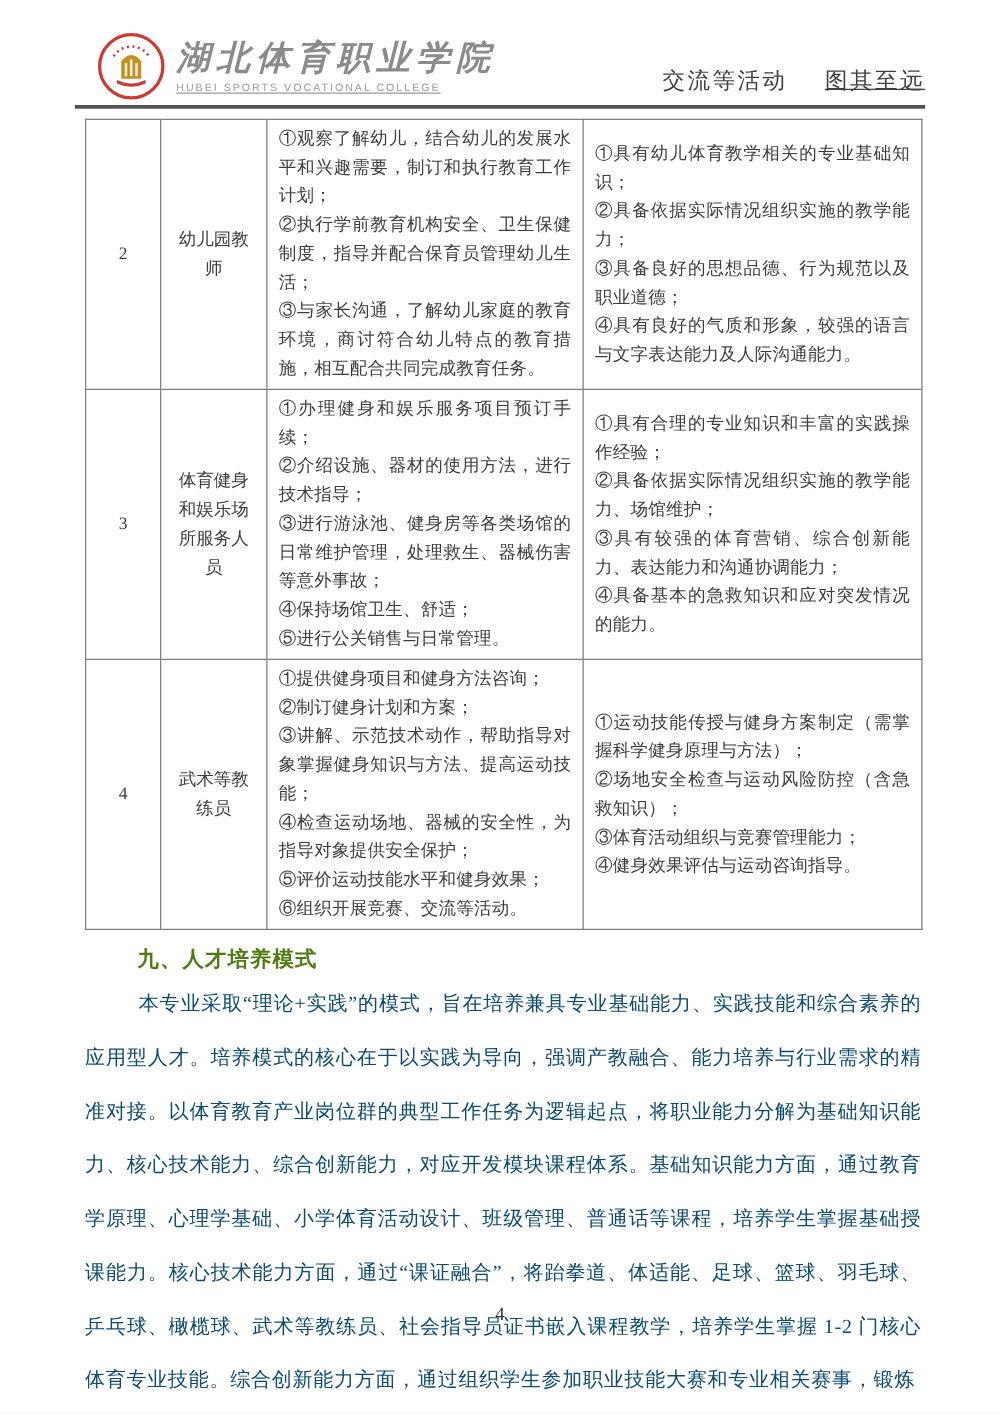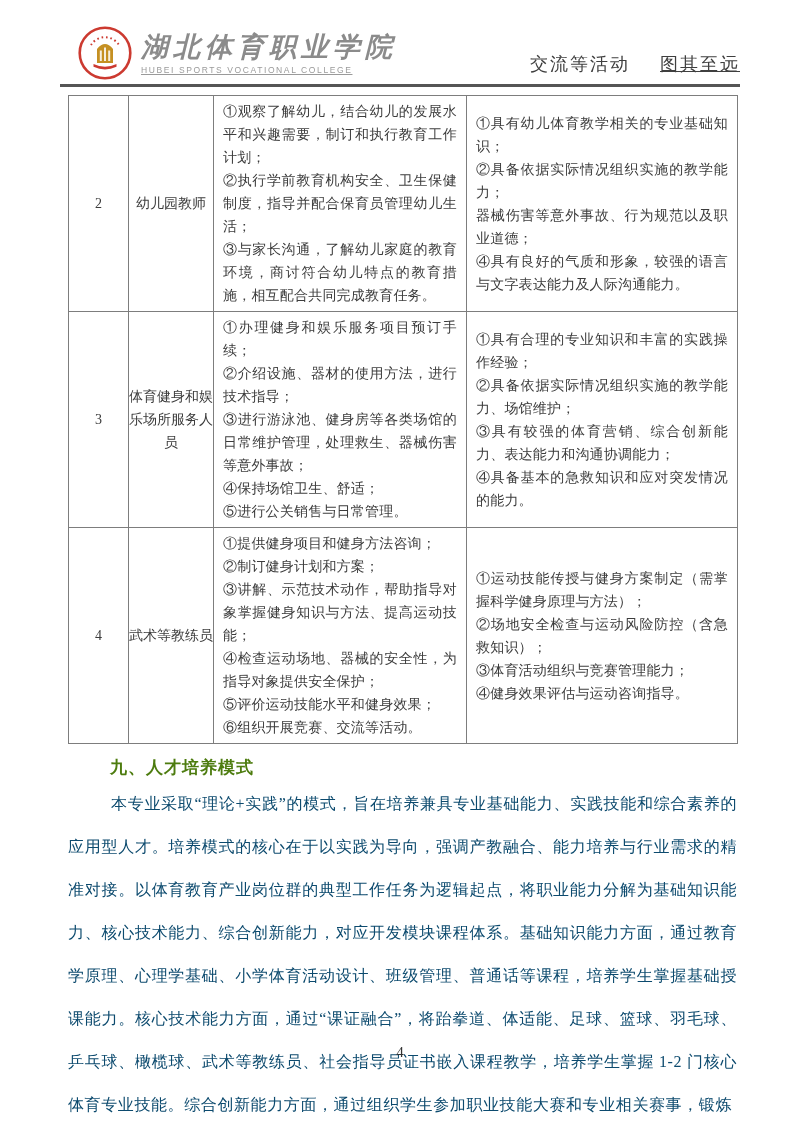--- a/index.html
+++ b/index.html
@@ -46,21 +46,21 @@
     position: absolute; top: 95px; left: 68px;
     width: 669px; table-layout: fixed;
     border-collapse: collapse;
   }
   table.jobs td {
     border: 1px solid #7d7d7d;
     vertical-align: middle;
     font-size: 14px; line-height: 23px; color: #3c3c3c;
   }
   td.c-idx { text-align: center; }
-  td.c-job { text-align: center; padding: 2px 0; }
+  td.c-job { text-align: center; padding: 2px 11px; }
   td.c-tasks, td.c-abil {
     padding: 4px 9px;
     white-space: pre-line;
     text-align: justify;
     letter-spacing: 0.2px;
   }
   
   .sec-heading {
     position: absolute; top: 756px; left: 110px;
     font-family: "Liberation Sans", "DejaVu Sans", sans-serif;
@@ -114,21 +114,21 @@
     </colgroup>
     <tbody>
       <tr>
         <td class="c-idx">2</td>
         <td class="c-job">幼儿园教师</td>
         <td class="c-tasks">①观察了解幼儿，结合幼儿的发展水平和兴趣需要，制订和执行教育工作计划；
 ②执行学前教育机构安全、卫生保健制度，指导并配合保育员管理幼儿生活；
 ③与家长沟通，了解幼儿家庭的教育环境，商讨符合幼儿特点的教育措施，相互配合共同完成教育任务。</td>
         <td class="c-abil">①具有幼儿体育教学相关的专业基础知识；
 ②具备依据实际情况组织实施的教学能力；
-器械伤害等意外事故、行为规范以及职业道德；
+③具备良好的思想品德、行为规范以及职业道德；
 ④具有良好的气质和形象，较强的语言与文字表达能力及人际沟通能力。</td>
       </tr>
       <tr>
         <td class="c-idx">3</td>
         <td class="c-job">体育健身和娱乐场所服务人员</td>
         <td class="c-tasks">①办理健身和娱乐服务项目预订手续；
 ②介绍设施、器材的使用方法，进行技术指导；
 ③进行游泳池、健身房等各类场馆的日常维护管理，处理救生、器械伤害等意外事故；
 ④保持场馆卫生、舒适；
 ⑤进行公关销售与日常管理。</td>

